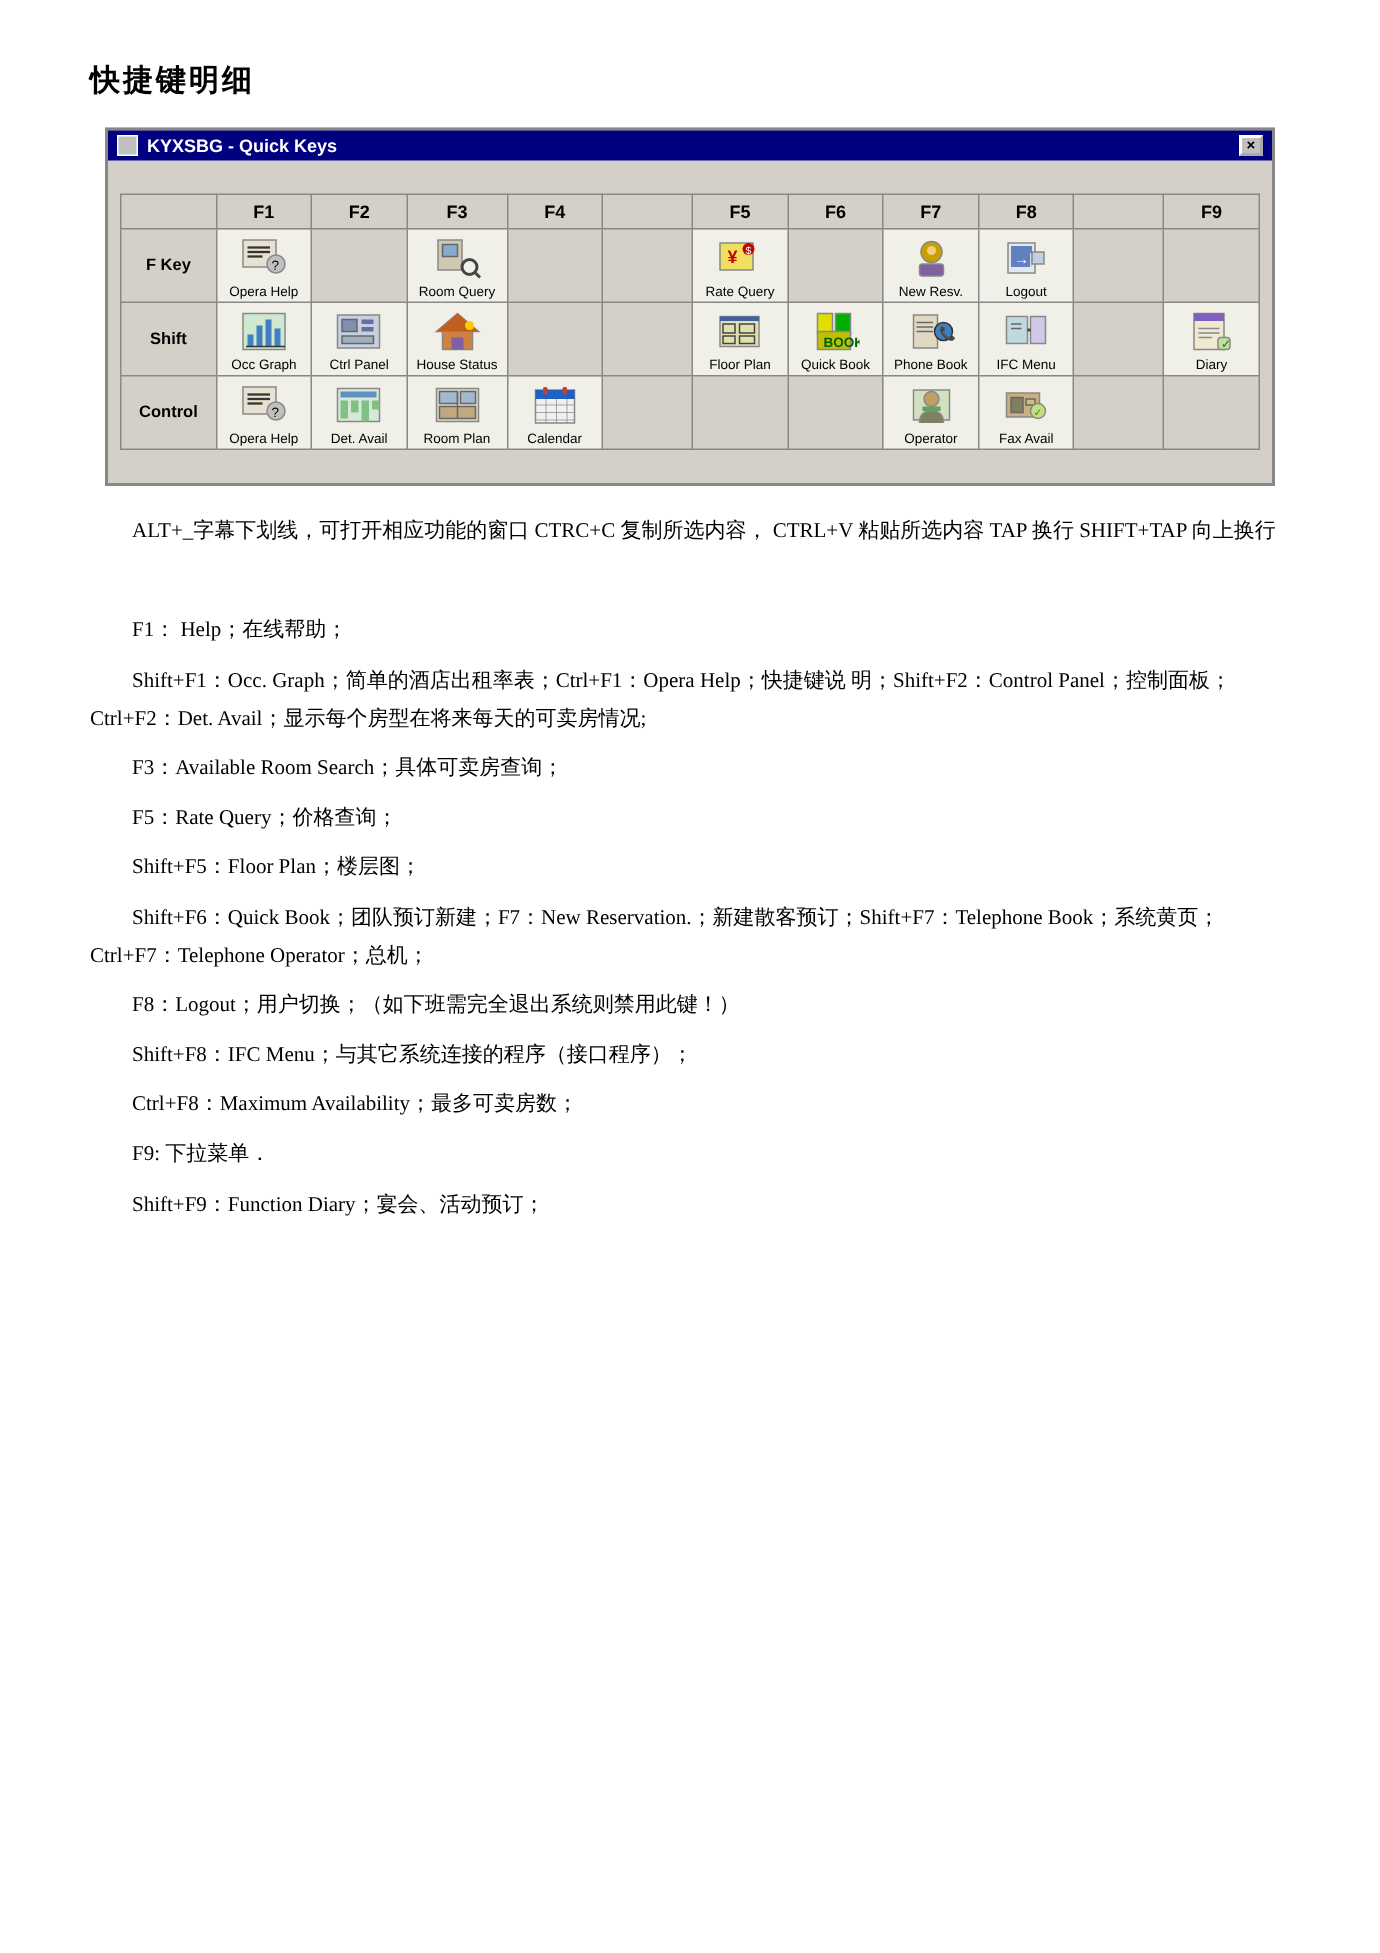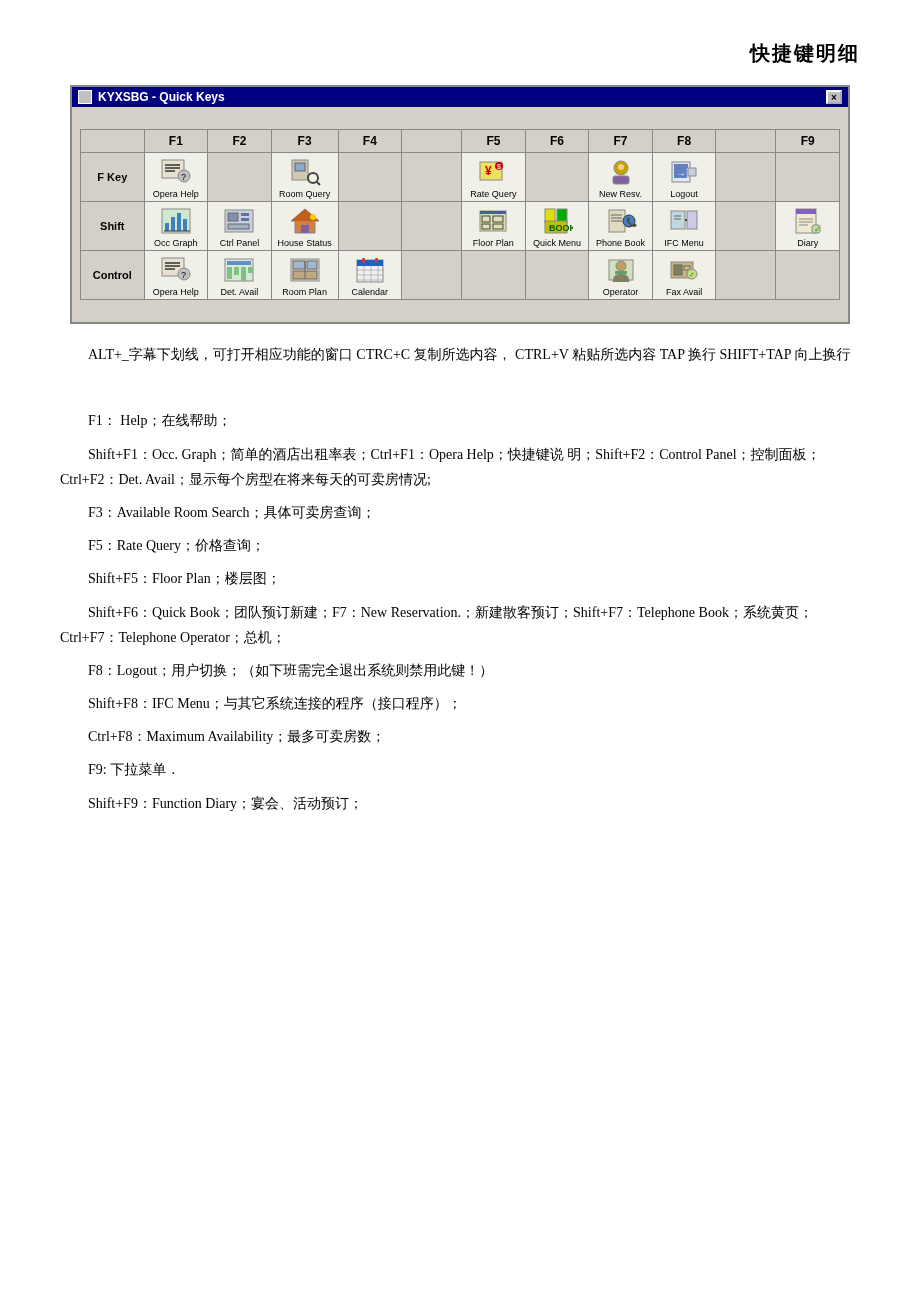--- a/index.html
+++ b/index.html
@@ -7,21 +7,21 @@
       background: #fff;
       font-family: "SimSun", "宋体", serif;
       font-size: 14px;
       color: #000;
       width: 920px;
       min-height: 1302px;
       padding: 40px 60px;
     }
 
     .page-title {
-      text-align: right;
+      text-align: left;
       font-size: 20px;
       font-weight: bold;
       margin-bottom: 18px;
       letter-spacing: 2px;
     }
 
     
     .quickkeys-window {
       border: 2px solid #888;
       background: #d4d0c8;
@@ -341,21 +341,21 @@
 
           <td class="key-cell">
             <div class="key-icon">
               <svg width="32" height="28" viewBox="0 0 32 28">
                 <rect x="4" y="2" width="10" height="14" fill="#e0e000" stroke="#888" stroke-width="1"></rect>
                 <rect x="16" y="2" width="10" height="14" fill="#00b000" stroke="#888" stroke-width="1"></rect>
                 <rect x="4" y="14" width="22" height="12" fill="#c0c000" stroke="#888" stroke-width="1"></rect>
                 <text x="8" y="24" font-size="9" fill="#006000" font-weight="bold">BOOK</text>
               </svg>
             </div>
-            <div class="key-label">Quick Menu</div>
+            <div class="key-label">Quick Book</div>
           </td>
 
           <td class="key-cell">
             <div class="key-icon">
               <svg width="32" height="28" viewBox="0 0 32 28">
                 <rect x="4" y="3" width="16" height="22" fill="#e0d8c0" stroke="#888" stroke-width="1"></rect>
                 <line x1="6" y1="8" x2="17" y2="8" stroke="#666" stroke-width="1"></line>
                 <line x1="6" y1="11" x2="17" y2="11" stroke="#666" stroke-width="1"></line>
                 <line x1="6" y1="14" x2="17" y2="14" stroke="#666" stroke-width="1"></line>
                 <circle cx="24" cy="14" r="6" fill="#4080c0" stroke="#333" stroke-width="1"></circle>

